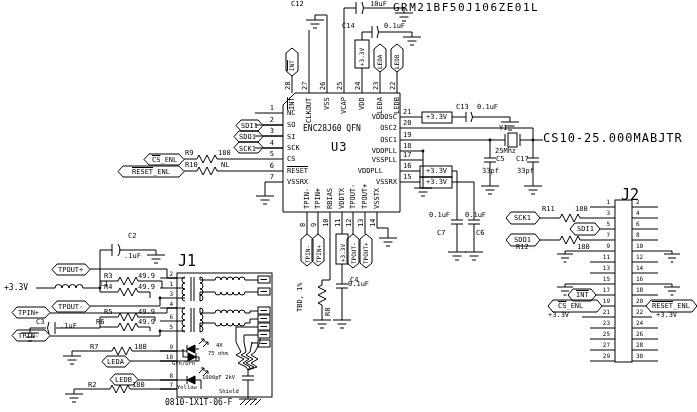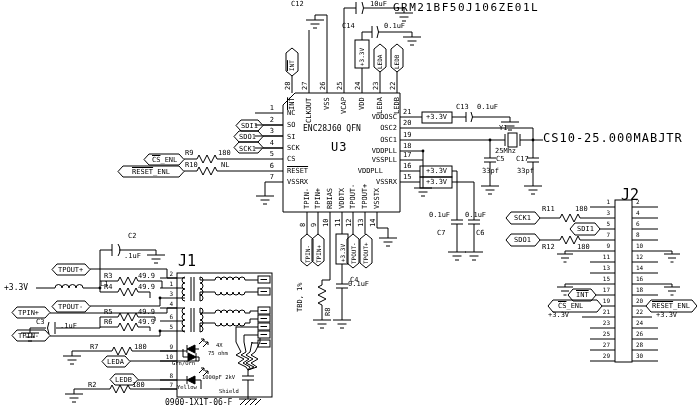--- a/index.html
+++ b/index.html
@@ -286,21 +286,21 @@
 <i style="left:104px;top:272px" class="s7">R3</i>
 <i style="left:138px;top:272px" class="s7">49.9</i>
 <i style="left:104px;top:283px" class="s7">R4</i>
 <i style="left:138px;top:283px" class="s7">49.9</i>
 <i style="left:58px;top:303px" class="s7">TPOUT-</i>
 <i style="left:18px;top:309px" class="s7">TPIN+</i>
 <i style="left:36px;top:318px" class="s7">C3</i>
 <i style="left:60px;top:322px" class="s7">.1uF</i>
 <i style="left:104px;top:308px" class="s7">R5</i>
 <i style="left:138px;top:308px" class="s7">49.9</i>
-<i style="left:104px;top:318px" class="s7">R6</i>
+<i style="left:96px;top:318px" class="s7">R6</i>
 <i style="left:138px;top:318px" class="s7">49.9</i>
 <i style="left:18px;top:332px" class="s7">TPIN-</i>
 <i style="left:90px;top:343px" class="s7">R7</i>
 <i style="left:134px;top:343px" class="s7">180</i>
 <i style="left:107px;top:358px" class="s7">LEDA</i>
 <i style="left:115px;top:376px" class="s7">LEDB</i>
 <i style="left:88px;top:381px" class="s7">R2</i>
 <i style="left:132px;top:381px" class="s7">180</i>
 
 <i style="left:178px;top:256px" class="s9">J1</i>
@@ -313,21 +313,21 @@
 <i style="left:159px;top:343px;width:14px" class="s6 ra">9</i>
 <i style="left:159px;top:353px;width:14px" class="s6 ra">10</i>
 <i style="left:159px;top:372px;width:14px" class="s6 ra">8</i>
 <i style="left:159px;top:381px;width:14px" class="s6 ra">7</i>
 <i style="left:172px;top:360px" class="s5">Grn/Orn</i>
 <i style="left:177px;top:384px" class="s5">Yellow</i>
 <i style="left:216px;top:342px" class="s5">4X</i>
 <i style="left:208px;top:350px" class="s5">75 ohm</i>
 <i style="left:202px;top:374px" class="s5">1000pF 2kV</i>
 <i style="left:219px;top:388px" class="s5">Shield</i>
-<i style="left:165px;top:398px">0900-1X1T-06-F</i>
+<i style="left:165px;top:398px">0810-1X1T-06-F</i>
 
 <i style="left:621px;top:190px" class="s9">J2</i>
 <div class="col cr" style="left:594px;top:198px;width:16px">
   <i>1</i>
   <i>3</i>
   <i>5</i>
   <i>7</i>
   <i>9</i>
   <i>11</i>
   <i>13</i>
@@ -355,21 +355,21 @@
   <i>24</i>
   <i>26</i>
   <i>28</i>
   <i>30</i>
 </div>
 <i style="left:542px;top:205px" class="s7">R11</i>
 <i style="left:575px;top:205px" class="s7">180</i>
 <i style="left:514px;top:214px" class="s7">SCK1</i>
 <i style="left:577px;top:225px" class="s7">SDI1</i>
 <i style="left:514px;top:236px" class="s7">SDO1</i>
-<i style="left:542px;top:243px" class="s7">R12</i>
+<i style="left:516px;top:243px" class="s7">R12</i>
 <i style="left:577px;top:243px" class="s7">180</i>
 <i style="left:576px;top:291px" class="s7 ov">INT</i>
 <i style="left:558px;top:302px" class="s7"><b class="ov">CS</b><b>_ENL</b></i>
 <i style="left:652px;top:302px" class="s7"><b class="ov">RESET</b><b>_ENL</b></i>
 <i style="left:548px;top:311px" class="s7">+3.3V</i>
 <i style="left:656px;top:311px" class="s7">+3.3V</i>
 
 </div>
 
 </body></html>

